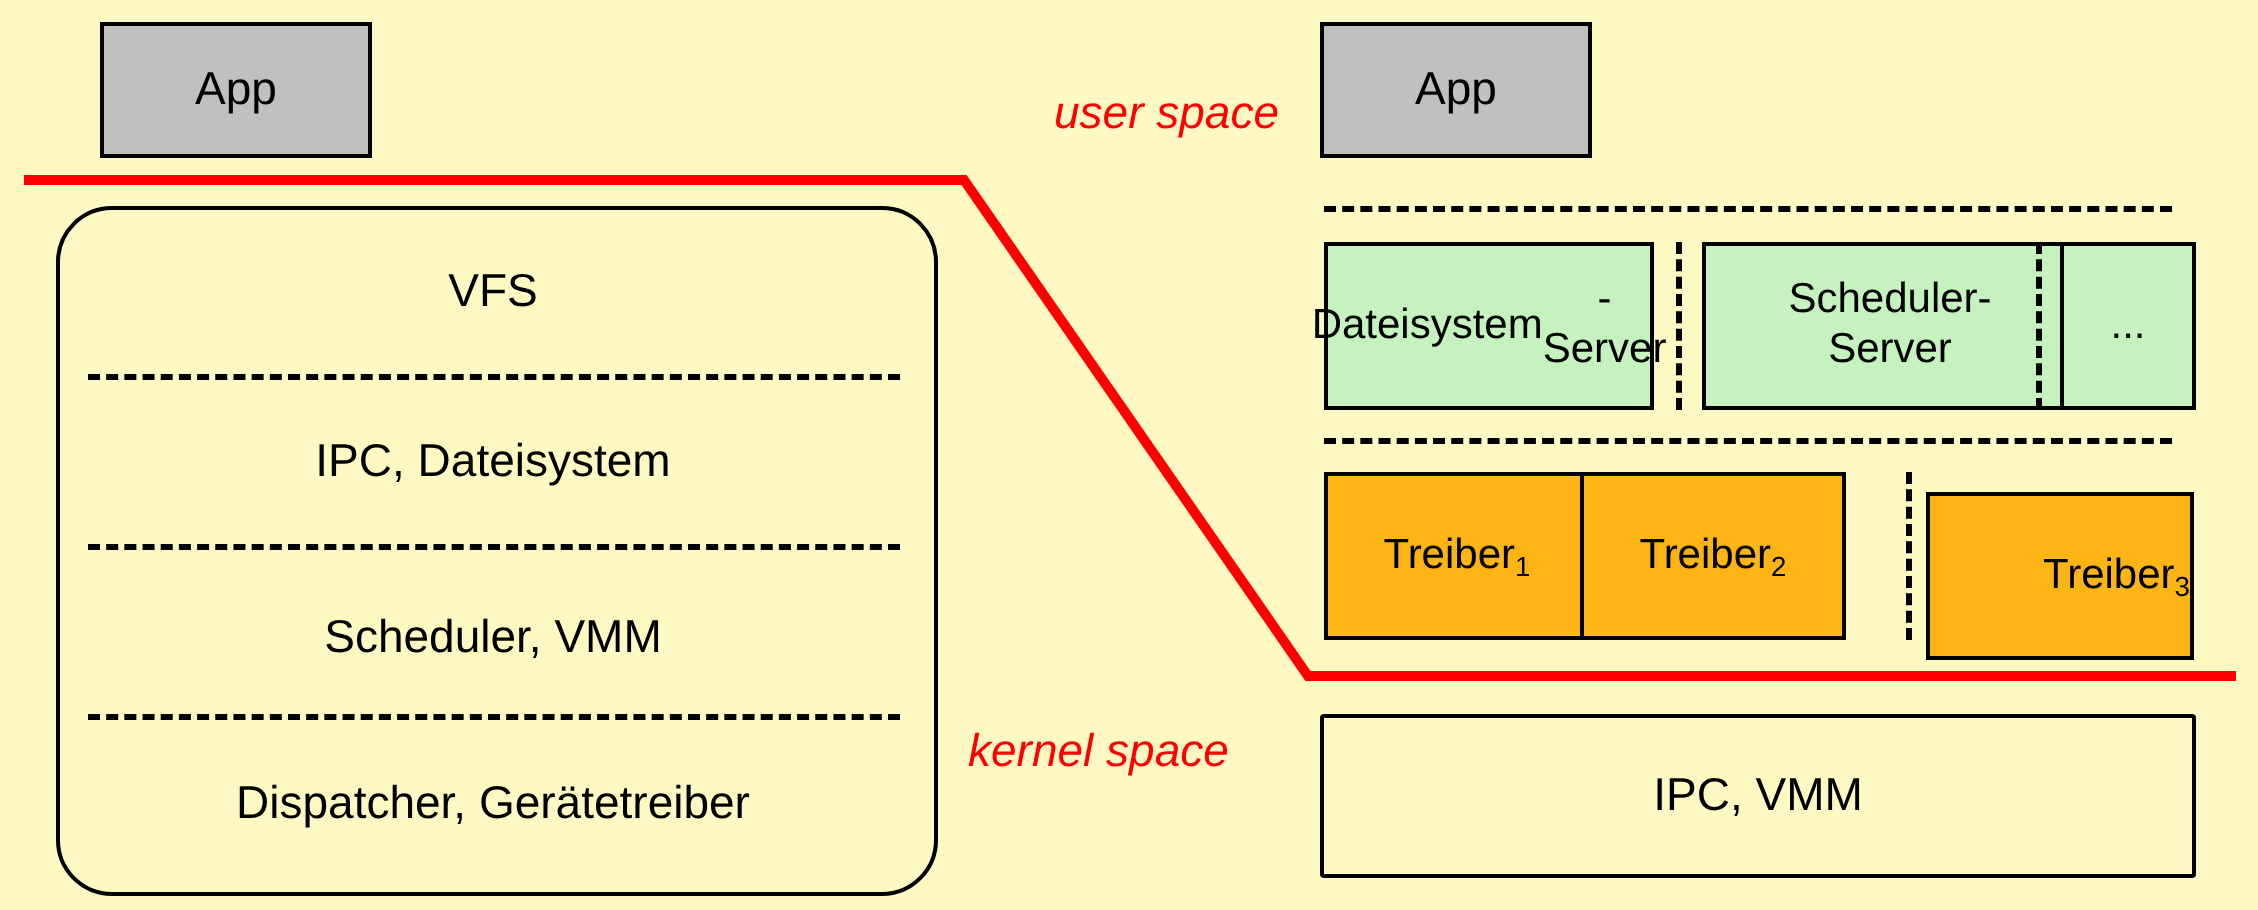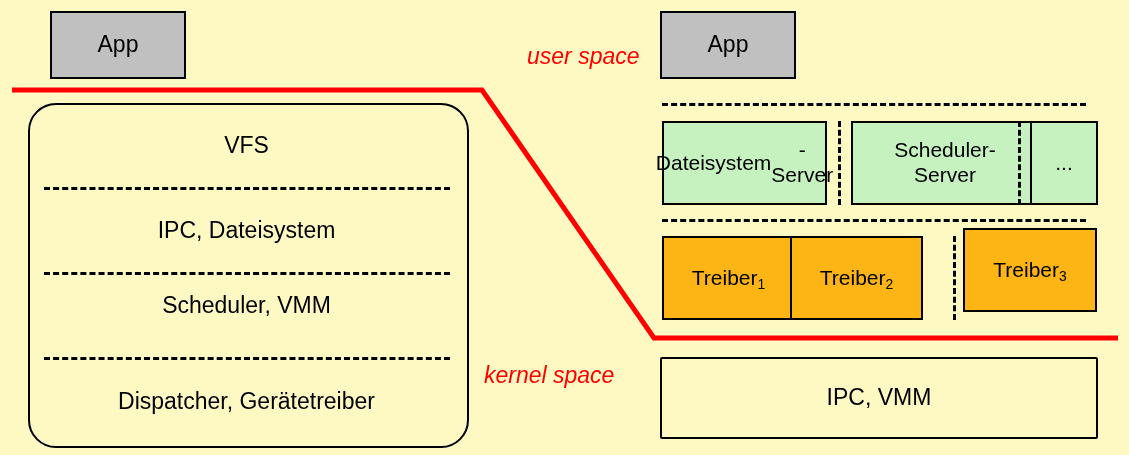--- a/index.html
+++ b/index.html
@@ -120,21 +120,21 @@
   <div class="kernel-row" style="left:28px; top:103px; width:437px; height:85px;">
     <span>VFS</span>
   </div>
   <div class="dash-h" style="left:44px; top:187px; width:406px;"></div>
 
   <div class="kernel-row" style="left:28px; top:188px; width:437px; height:85px;">
     <span>IPC, Dateisystem</span>
   </div>
   <div class="dash-h" style="left:44px; top:272px; width:406px;"></div>
 
-  <div class="kernel-row" style="left:28px; top:263px; width:437px; height:85px;">
+  <div class="kernel-row" style="left:28px; top:276px; width:437px; height:85px;">
     <span>Scheduler, VMM</span>
   </div>
   <div class="dash-h" style="left:44px; top:357px; width:406px;"></div>
 
   <div class="kernel-row" style="left:28px; top:358px; width:437px; height:86px;">
     <span>Dispatcher, Gerätetreiber</span>
   </div>
 
   <div class="box app-box" style="left:660px; top:11px; width:136px; height:68px;">
     <span>App</span>
@@ -163,21 +163,21 @@
   <div class="box driver-box" style="left:662px; top:236px; width:133px; height:84px;">
     <span><span>Treiber</span><sub>1</sub></span>
   </div>
   <div class="dash-v" style="left:803px; top:236px; height:84px;"></div>
 
   <div class="box driver-box" style="left:790px; top:236px; width:133px; height:84px;">
     <span><span>Treiber</span><sub>2</sub></span>
   </div>
   <div class="dash-v" style="left:953px; top:236px; height:84px;"></div>
 
-  <div class="box driver-box" style="left:963px; top:228px; width:134px; height:84px;">
+  <div class="box driver-box" style="left:963px; top:246px; width:134px; height:84px;justify-content:flex-end;">
     <span><span>Treiber</span><sub>3</sub></span>
   </div>
 
   <div class="box micro-base" style="left:660px; top:357px; width:438px; height:82px;">
     <span>IPC, VMM</span>
   </div>
 
   <svg id="boundary-line" viewBox="0 0 1129 455" preserveAspectRatio="none">
     <polyline points="12,90 482,90 654,338 1118,338" fill="none" stroke="#ff0000" stroke-width="5" stroke-linejoin="miter" stroke-linecap="butt"></polyline>
   </svg>

